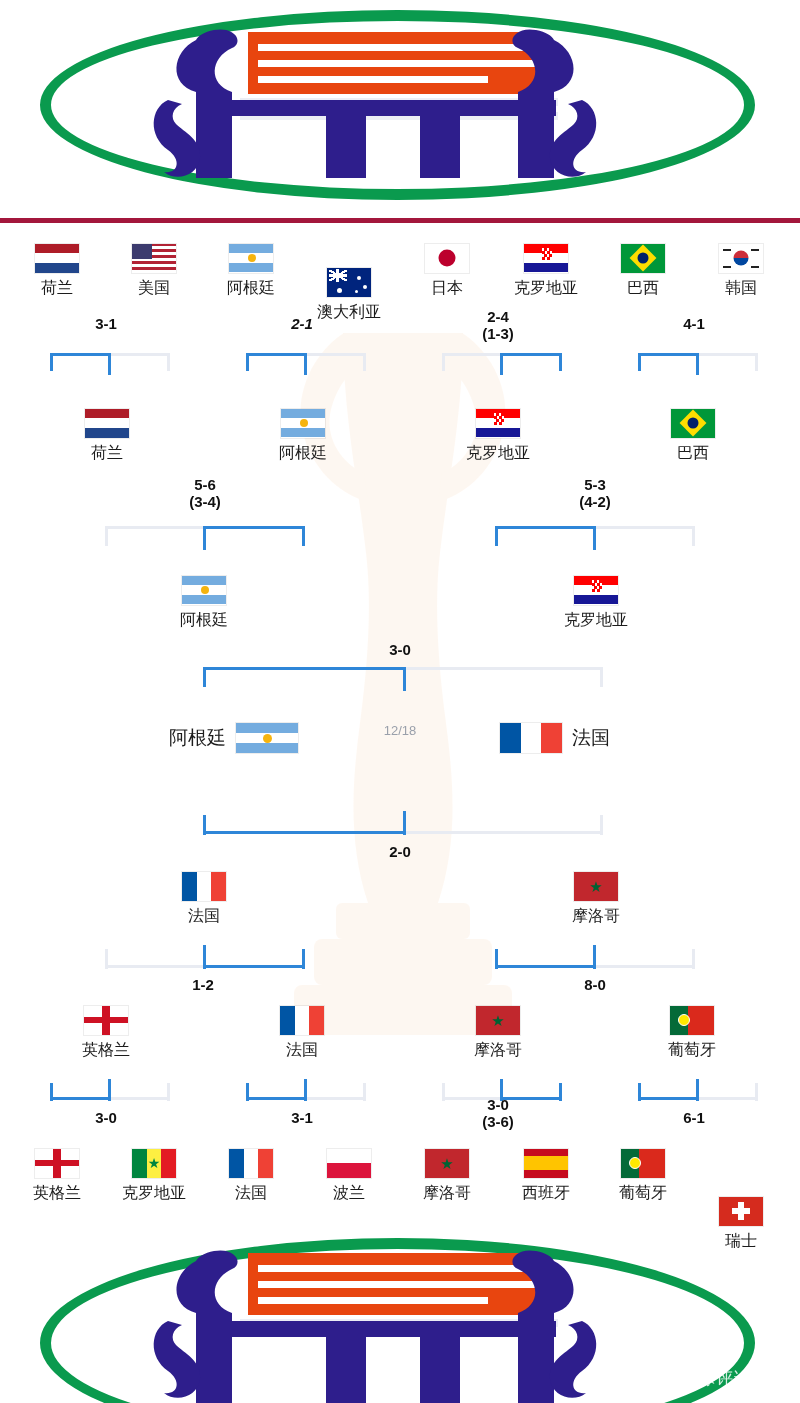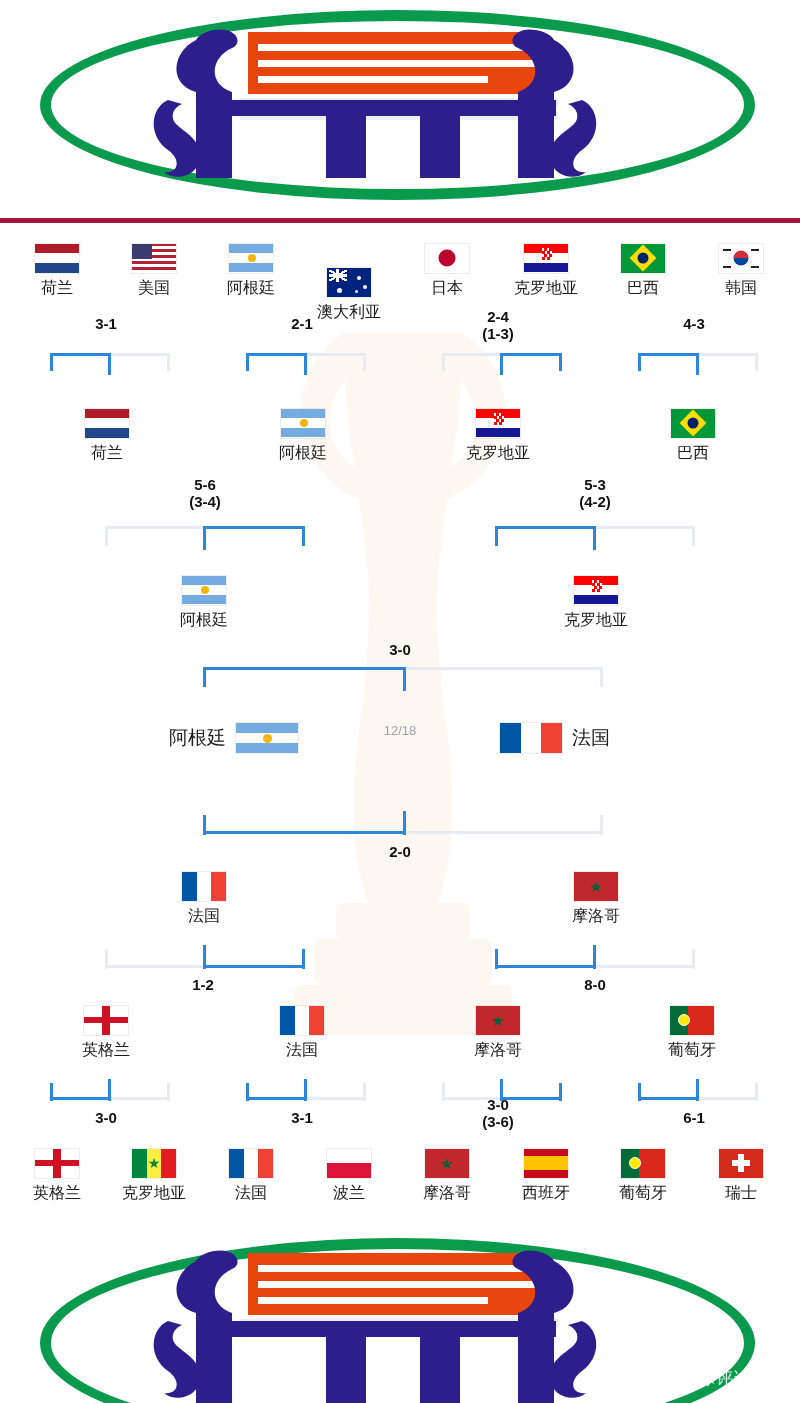--- a/index.html
+++ b/index.html
@@ -214,29 +214,29 @@
         <span style="position:absolute;left:32px;top:5px;width:8px;height:2px;background:#222;"></span>
         <span style="position:absolute;left:32px;top:22px;width:8px;height:2px;background:#222;"></span>
       </span>
     </div>
     <div class="nm">韩国</div>
   </div>
 
   <div class="score" style="left:66px;top:92px;width:80px;">
     <div>3-1</div>
   </div>
-  <div class="score" style="left:262px;top:92px;width:80px;">
+  <div class="score" style="left:262px;top:92px;width:80px;font-style:italic;">
     <div>2-1</div>
   </div>
   <div class="score" style="left:458px;top:85px;width:80px;">
     <div>2-4</div>
     <div class="pk">(1-3)</div>
   </div>
   <div class="score" style="left:654px;top:92px;width:80px;">
-    <div>4-3</div>
+    <div>4-1</div>
   </div>
 
   <div class="conn" style="left:50px;top:130px;width:120px;height:22px;">
     <div class="h" style="left:0;top:0;width:60px;"></div>
     <div class="hl" style="left:60px;top:0;width:60px;"></div>
     <div class="v" style="left:0;top:0;height:18px;"></div>
     <div class="vl" style="left:117px;top:0;height:18px;"></div>
     <div class="v" style="left:58px;top:0;height:22px;"></div>
   </div>
   <div class="conn" style="left:246px;top:130px;width:120px;height:22px;">
@@ -565,21 +565,21 @@
   </div>
   <div class="node" style="left:602px;top:925px;width:82px;">
     <div class="flag-wrap">
       <span class="flag f-w30" style="background:#da291c;">
         <span style="position:absolute;left:0;top:0;width:40%;height:100%;background:#046a38;"></span>
         <span style="position:absolute;left:31%;top:50%;transform:translate(-50%,-50%);width:12px;height:12px;border-radius:50%;background:#ffe900;border:1px solid #fff;"></span>
       </span>
     </div>
     <div class="nm">葡萄牙</div>
   </div>
-  <div class="node" style="left:700px;top:925px;width:82px;">
+  <div class="node" style="left:700px;top:973px;width:82px;">
     <div class="flag-wrap">
       <span class="flag f-w30" style="background:#d52b1e;">
         <span style="position:absolute;left:50%;top:50%;transform:translate(-50%,-50%);width:18px;height:6px;background:#fff;"></span>
         <span style="position:absolute;left:50%;top:50%;transform:translate(-50%,-50%);width:6px;height:18px;background:#fff;"></span>
       </span>
     </div>
     <div class="nm">瑞士</div>
   </div>
 </div>
 

